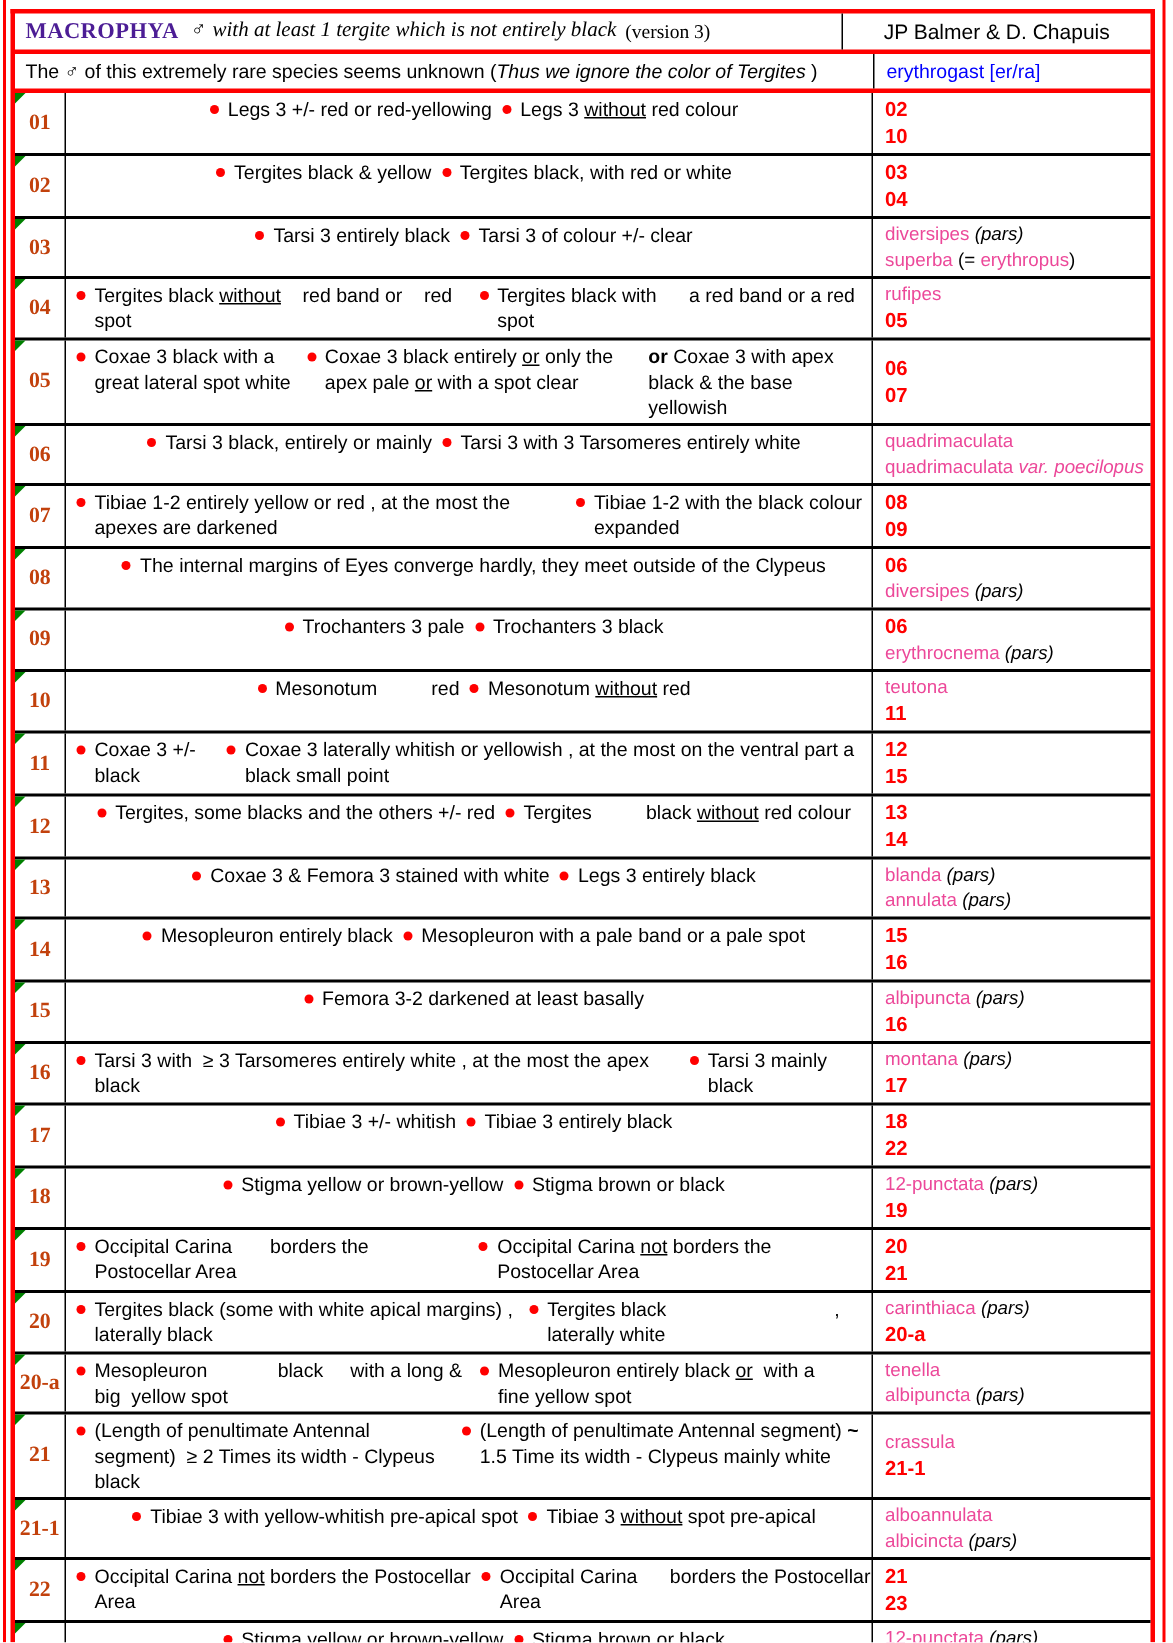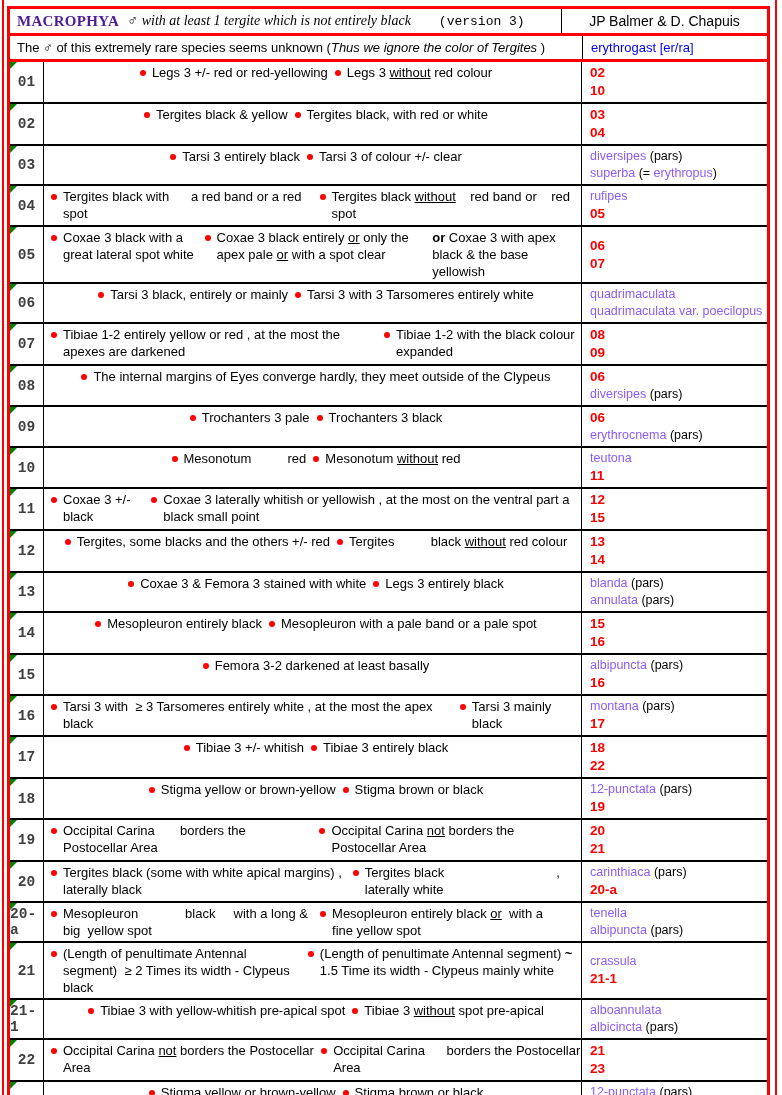--- a/index.html
+++ b/index.html
@@ -18,52 +18,52 @@
 
   
   .hrow{display:flex;align-items:stretch;height:24px;border-bottom:3px solid #ff0000;}
   .hleft{width:551px;box-sizing:border-box;padding-left:7px;display:flex;align-items:center;}
   .hdiv{width:1px;background:#000;}
   .hright{flex:1;display:flex;align-items:center;justify-content:center;
     font-weight:normal;font-size:14px;font-family:"Liberation Sans",sans-serif;}
   .genus{font-family:"Liberation Serif",serif;font-weight:bold;color:#4c1d95;font-size:15px;letter-spacing:.3px;}
   .male{font-family:"Liberation Serif",serif;font-style:italic;font-size:14px;margin:0 4px 0 8px;}
   .subtitle{font-family:"Liberation Serif",serif;font-style:italic;font-size:14px;}
-  .version{font-family:Liberation Mono, monospace;font-size:13px;margin-left:28px;}
+  .version{font-family:Liberation Serif, serif;font-size:13px;margin-left:6px;}
 
   
   .nrow{display:flex;align-items:stretch;height:23px;border-bottom:3px solid #ff0000;font-size:13px;}
   .nleft{width:572px;box-sizing:border-box;padding-left:7px;display:flex;align-items:center;white-space:pre;}
   .ndiv{width:1px;background:#000;}
   .nright{flex:1;display:flex;align-items:center;padding-left:8px;color:#0000ff;font-size:13px;}
   .nmale{font-family:"Liberation Serif",serif;font-style:italic;}
   .nitalic{font-style:italic;}
 
   
   .krow{display:flex;align-items:stretch;border-bottom:2px solid #000;}
   .krow.last{border-bottom:3px solid #ff0000;}
   .numcell{width:34px;box-sizing:border-box;border-right:1px solid #000;position:relative;
     display:flex;align-items:center;justify-content:center;flex:0 0 auto;}
   .tri{position:absolute;left:0;top:0;width:0;height:0;
     border-top:7px solid #008000;border-right:7px solid transparent;}
-  .rownum{font-family:Liberation Mono, monospace;font-weight:bold;color:#404040;font-size:14.5px;}
+  .rownum{font-family:Liberation Serif, serif;font-weight:bold;color:#c2410c;font-size:14.5px;}
   .desccell{width:538px;box-sizing:border-box;border-right:1px solid #000;flex:0 0 auto;
     display:flex;flex-direction:row;justify-content:center;padding:2px 0;}
   .opt{display:flex;align-items:flex-start;line-height:17px;font-size:13px;}
   .bullet{flex:0 0 auto;width:6px;height:6px;border-radius:3px;background:#ff0000;margin:6px 6px 0 7px;}
   .bullet.nb{visibility:hidden;}
   .opttext{white-space:pre-wrap;}
   .rescell{flex:1;display:flex;flex-direction:column;justify-content:center;padding:2px 0 2px 8px;}
   .res-line{line-height:17px;font-size:12.5px;white-space:pre;}
 
   .u{text-decoration:underline;}
   .b{font-weight:bold;}
-  .i{}
+  .i{font-style:italic;}
   .cr{color:#ff0000;}
-  .cb{color:#8b5cf6;}
+  .cb{color:#ec4899;}
   .res-line .cr.b{font-size:13.5px;}
 </style>
 </head>
 <body>
 
 <div class="canvas">
   <div class="vline left"></div>
   <div class="vline right"></div>
 
   <div class="keytable">
@@ -147,25 +147,25 @@
           </div>
         </div>
         <div class="krow">
           <div class="numcell">
             <span class="tri"></span>
             <span class="rownum">04</span>
           </div>
           <div class="desccell">
             <div class="opt">
               <span class="bullet"></span>
+              <span class="opttext"><span>Tergites black </span><span class="u">without</span><span>    red band or    red spot</span></span>
+            </div>
+            <div class="opt">
+              <span class="bullet"></span>
               <span class="opttext"><span>Tergites black with      a red band or a red spot</span></span>
-            </div>
-            <div class="opt">
-              <span class="bullet"></span>
-              <span class="opttext"><span>Tergites black </span><span class="u">without</span><span>    red band or    red spot</span></span>
             </div>
           </div>
           <div class="rescell">
             <div class="res-line"><span class="cb">rufipes</span></div>
             <div class="res-line"><span class="b cr">05</span></div>
           </div>
         </div>
         <div class="krow">
           <div class="numcell">
             <span class="tri"></span>

